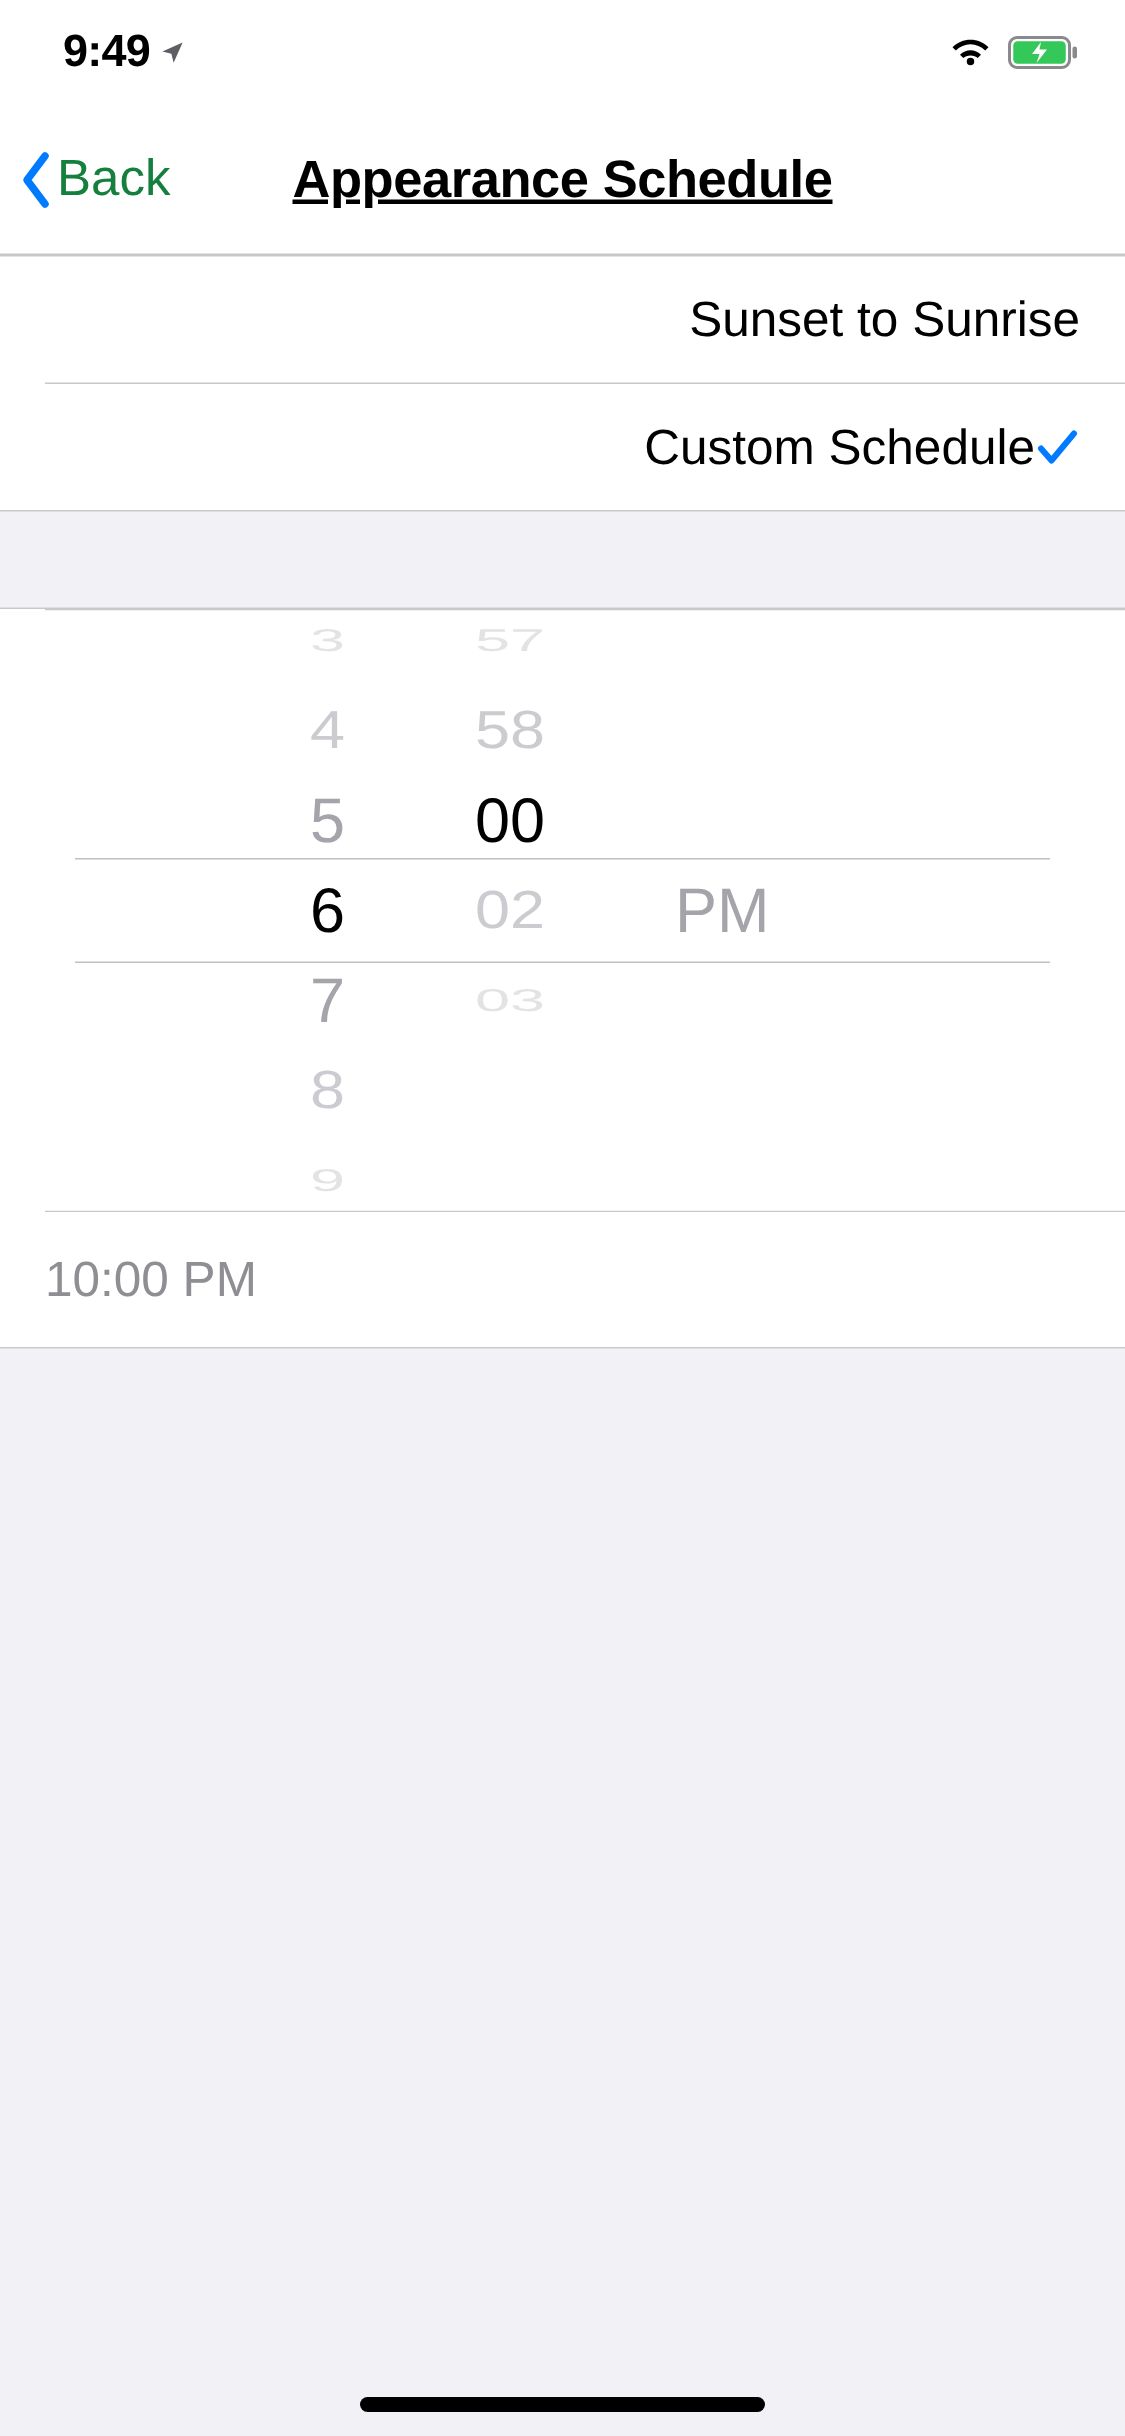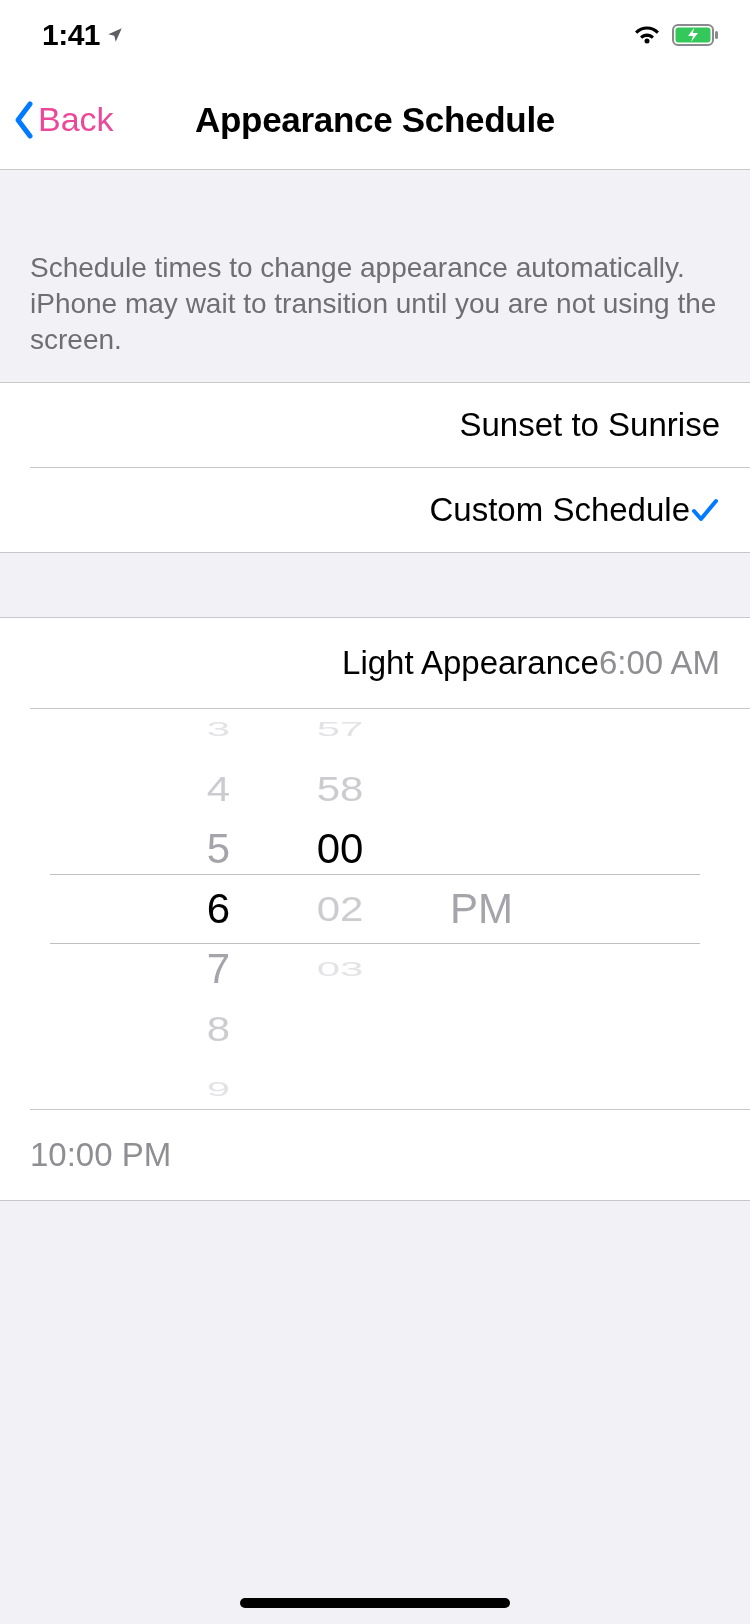--- a/index.html
+++ b/index.html
@@ -9,24 +9,24 @@
 .status-bar { height: 70px; display: flex; align-items: center; justify-content: space-between; padding: 0 30px 0 42px; background: #fff; }
 .status-left { display: flex; align-items: center; gap: 6px; }
 .status-time { font-size: 30px; font-weight: 600; letter-spacing: -0.5px; }
 .status-right { display: flex; align-items: center; gap: 10px; }
 .loc-arrow { width: 18px; height: 18px; }
 .wifi { width: 30px; height: 22px; }
 .battery { width: 48px; height: 24px; position: relative; }
 
 
 .nav-bar { height: 100px; background: #fff; display: flex; align-items: center; position: relative; border-bottom: 1px solid #c7c7cc; }
-.nav-back { position: absolute; left: 12px; display: flex; align-items: center; color: #ec4899; cursor: pointer; gap: 2px; }
+.nav-back { position: absolute; left: 12px; display: flex; align-items: center; color: #15803d; cursor: pointer; gap: 2px; }
 .nav-back-chevron { width: 24px; height: 40px; }
 .nav-back-label { font-size: 34px; font-weight: 400; }
-.nav-title { width: 100%; text-align: center; font-size: 35px; font-weight: 600; letter-spacing: -0.3px; }
+.nav-title { width: 100%; text-align: center; font-size: 35px; font-weight: 600; letter-spacing: -0.3px; text-decoration: underline; }
 
 
 .section-gap { background: #f2f2f6; }
 .description { padding: 80px 30px 24px 30px; font-size: 28px; line-height: 36px; color: #6e6e73; }
 .cell-label { flex: 1; color: #000; text-align: right; }
 .cell-value { color: #8e8e93; }
 .check { width: 30px; height: 30px; color: #007aff; }
 
 
 .picker { background: #fff; position: relative; height: 400px; display: flex; justify-content: center; align-items: center; }
@@ -59,21 +59,21 @@
 .light-group .sep { height:1px; background:#c7c7cc; margin-left:30px; }
 
 </style>
 </head>
 <body>
 
 <div class="root">
 
   <div class="status-bar">
     <div class="status-left">
-      <span class="status-time">1:41</span>
+      <span class="status-time">9:49</span>
       <svg class="loc-arrow" viewBox="0 0 24 24" fill="#5e5e63">
           <path d="M3 11 L21 3 L13 21 L11 13 Z"></path>
         </svg>
     </div>
     <div class="status-right">
       <svg class="wifi" viewBox="0 0 30 22" fill="#000">
           <path d="M15 19.5a2.5 2.5 0 1 0 0-5 2.5 2.5 0 0 0 0 5zM8 12.5l2.2 2.2C11.3 13.6 13 13 15 13s3.7.6 4.8 1.7l2.2-2.2C20 10.5 17.6 9.5 15 9.5S10 10.5 8 12.5zM3 7.5l2.2 2.2C8 7 11.3 5.5 15 5.5S22 7 24.8 9.7L27 7.5C23.7 4.2 19.6 2.5 15 2.5S6.3 4.2 3 7.5z"></path>
         </svg>
       <svg class="battery" viewBox="0 0 48 24">
           <rect x="1" y="2" width="40" height="20" rx="5" fill="none" stroke="#8a8a8e" stroke-width="2"></rect>
@@ -87,44 +87,37 @@
   <div class="nav-bar">
     <div class="nav-back">
       <svg class="nav-back-chevron" viewBox="0 0 24 40" fill="none" stroke="#007aff" stroke-width="5" stroke-linecap="round" stroke-linejoin="round">
           <polyline points="18,4 6,20 18,36"></polyline>
         </svg>
       <span class="nav-back-label">Back</span>
     </div>
     <div class="nav-title">Appearance Schedule</div>
   </div>
 
-  <div class="section-gap">
-    <div class="description">Schedule times to change appearance automatically. iPhone may wait to transition until you are not using the screen.</div>
-  </div>
 
   <div class="group">
     <div class="row">
       <span class="cell-label">Sunset to Sunrise</span>
     </div>
     <div class="sep"></div>
     <div class="row">
       <span class="cell-label">Custom Schedule</span>
       <svg class="check" viewBox="0 0 30 30" fill="none" stroke="#007aff" stroke-width="4" stroke-linecap="round" stroke-linejoin="round">
           <polyline points="4,16 11,24 26,6"></polyline>
         </svg>
     </div>
   </div>
 
   <div style="height:64px;"></div>
 
   <div class="light-group">
-    <div class="row">
-      <span class="cell-label">Light Appearance</span>
-      <span class="cell-value">6:00 AM</span>
-    </div>
     <div class="sep"></div>
 
     <div class="picker">
       <div class="picker-lines"></div>
       <div class="picker-cols">
         <div class="picker-col hours">
           <div class="picker-item faint">3</div>
           <div class="picker-item far">4</div>
           <div class="picker-item near">5</div>
           <div class="picker-item sel">6</div>

